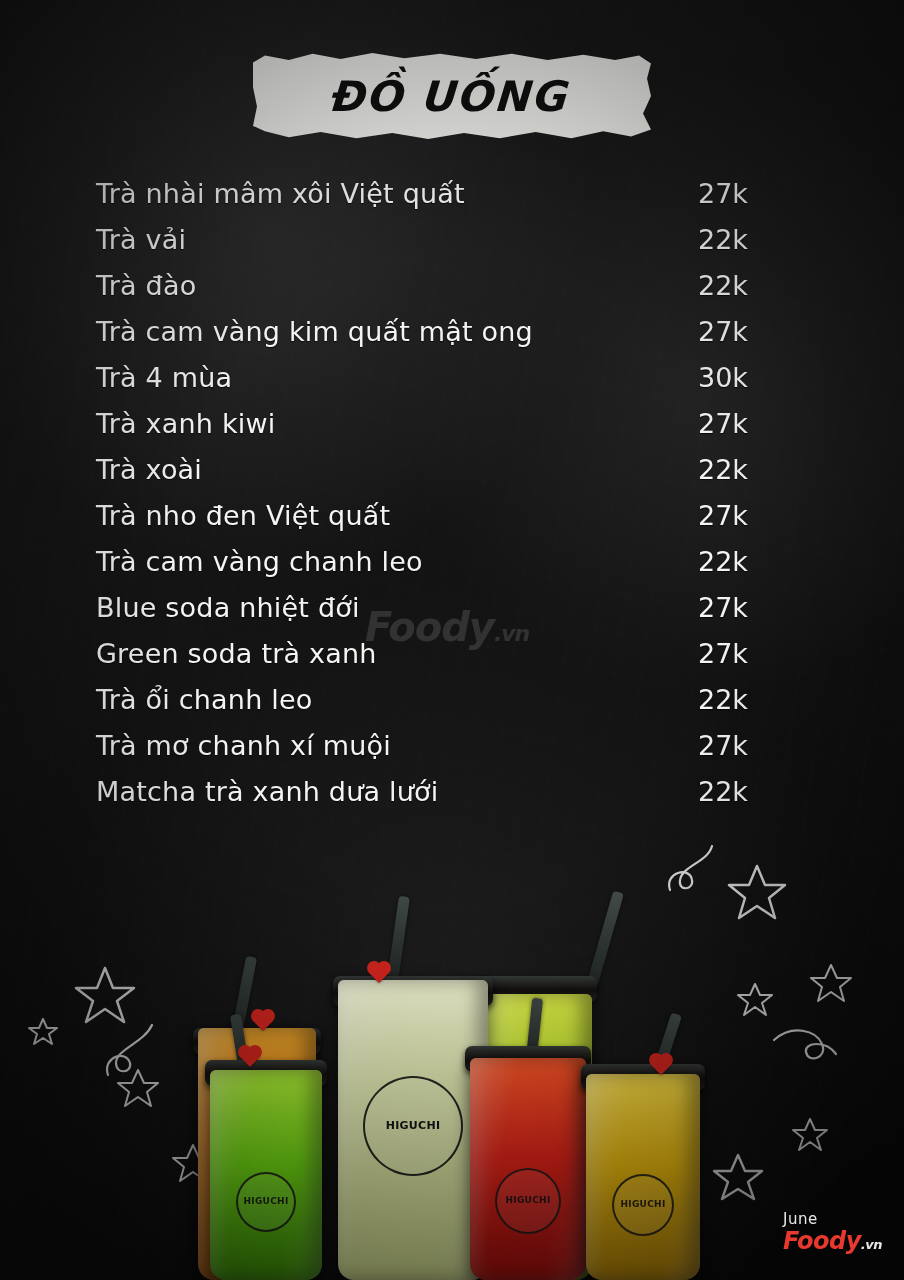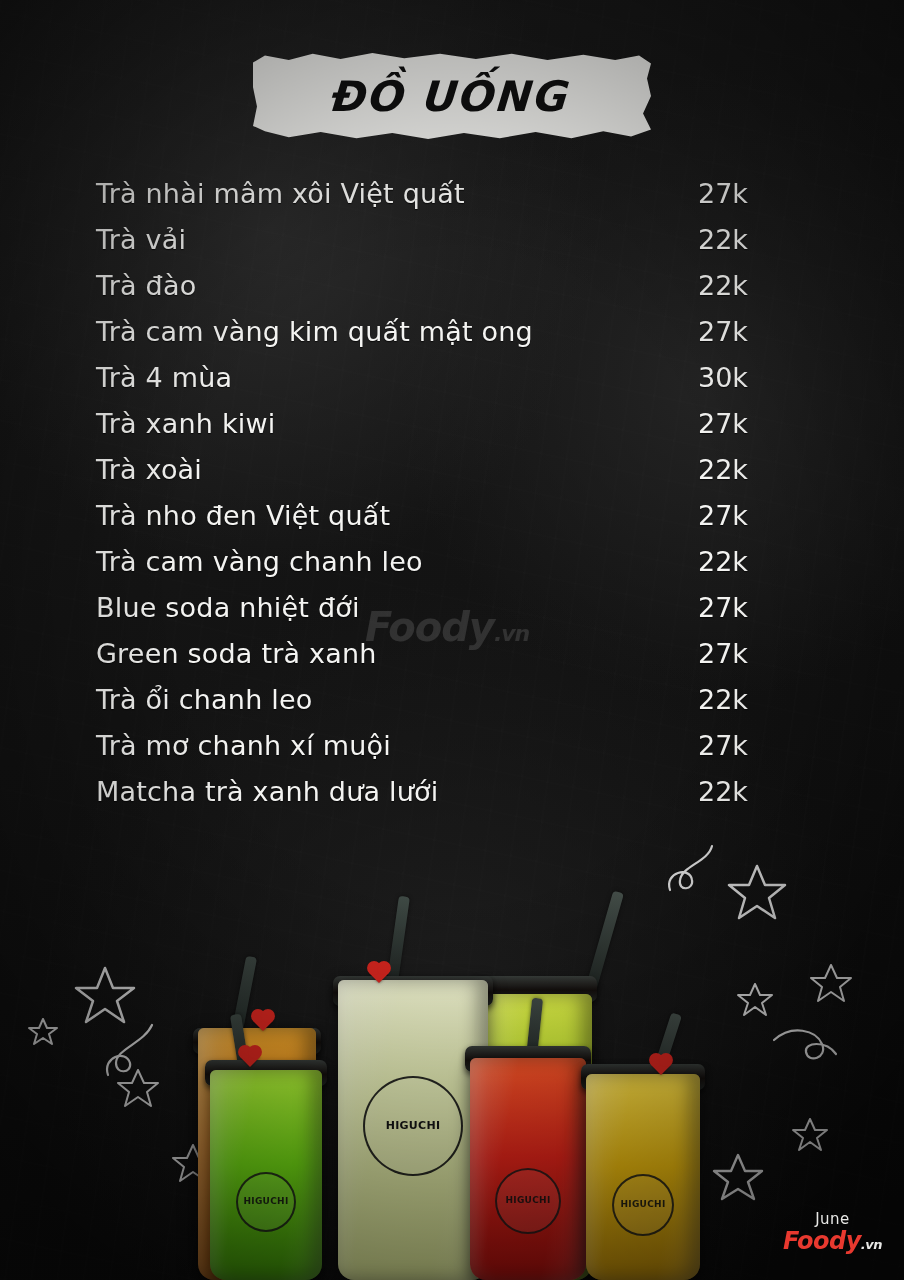--- a/index.html
+++ b/index.html
@@ -115,21 +115,21 @@
     color: rgba(255,255,255,.13);
     letter-spacing: -1px;
     pointer-events: none;
     user-select: none;
   }
   .wm-center .dot { font-size: 22px; }
   .wm-corner {
     position: absolute;
     right: 22px;
     bottom: 24px;
-    text-align: center;
+    text-align: left;
     line-height: 1.15;
   }
   .wm-corner .date {
     font-size: 15px;
     color: #e8e8e6;
     letter-spacing: .5px;
   }
   .wm-corner .brand {
     font-family: "DejaVu Sans", sans-serif;
     font-weight: bold;

